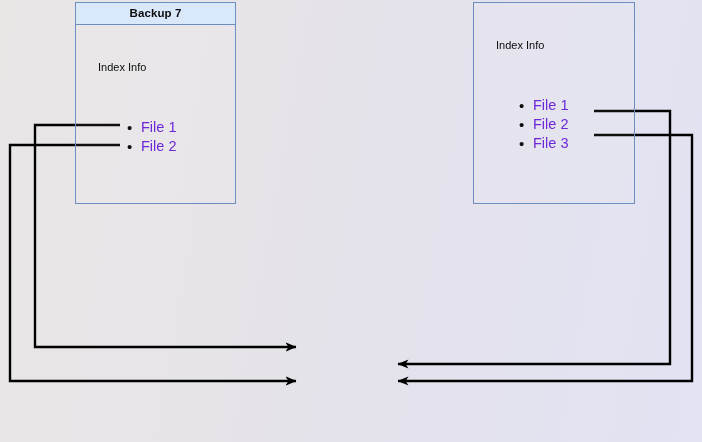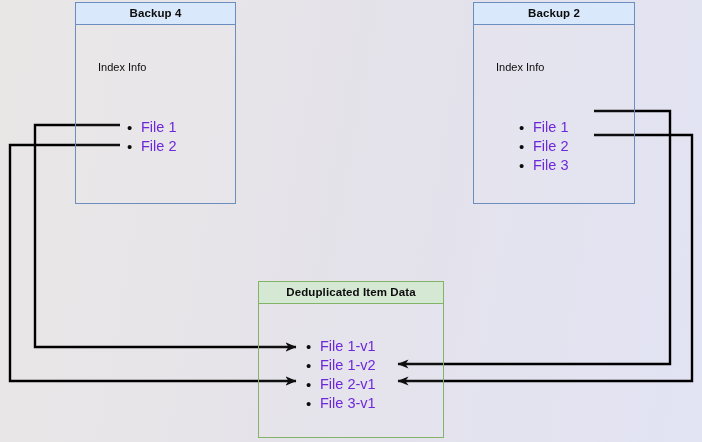--- a/index.html
+++ b/index.html
@@ -116,65 +116,45 @@
     <path d="M120,125 L35,125 L35,347 L296,347" fill="none" stroke="#000000" stroke-width="2.4" stroke-linejoin="miter" marker-end="url(#arrowR)"></path>
 
     <path d="M120,145 L10,145 L10,381 L296,381" fill="none" stroke="#000000" stroke-width="2.4" stroke-linejoin="miter" marker-end="url(#arrowR)"></path>
 
     <path d="M594,111 L670,111 L670,364 L398,364" fill="none" stroke="#000000" stroke-width="2.4" stroke-linejoin="miter" marker-end="url(#arrowL)"></path>
 
     <path d="M594,135 L692,135 L692,381 L398,381" fill="none" stroke="#000000" stroke-width="2.4" stroke-linejoin="miter" marker-end="url(#arrowL)"></path>
   </svg>
 
   <div class="node" id="backup1" style="left:75px; top:2px; width:161px; height:202px;">
-    <div class="node-header">Backup 4</div>
+    <div class="node-header">Backup 7</div>
     <div class="node-body">
       <div class="index-label" id="backup1-index">Index Info</div>
       <ul class="file-list" id="backup1-files">
         <li>
           <span>File 1</span>
         </li>
         <li>
           <span>File 2</span>
         </li>
       </ul>
     </div>
   </div>
 
   <div class="node" id="backup2" style="left:473px; top:2px; width:162px; height:202px;">
-    <div class="node-header">Backup 2</div>
     <div class="node-body">
       <div class="index-label" id="backup2-index">Index Info</div>
       <ul class="file-list" id="backup2-files">
         <li>
           <span>File 1</span>
         </li>
         <li>
           <span>File 2</span>
         </li>
         <li>
           <span>File 3</span>
         </li>
       </ul>
     </div>
   </div>
 
-  <div class="node green" id="dedup" style="left:258px; top:281px; width:186px; height:157px;">
-    <div class="node-header">Deduplicated Item Data</div>
-    <div class="node-body">
-      <ul class="file-list" id="dedup-files">
-        <li>
-          <span>File 1-v1</span>
-        </li>
-        <li>
-          <span>File 1-v2</span>
-        </li>
-        <li>
-          <span>File 2-v1</span>
-        </li>
-        <li>
-          <span>File 3-v1</span>
-        </li>
-      </ul>
-    </div>
-  </div>
 
 </div>
 
 </body></html>

